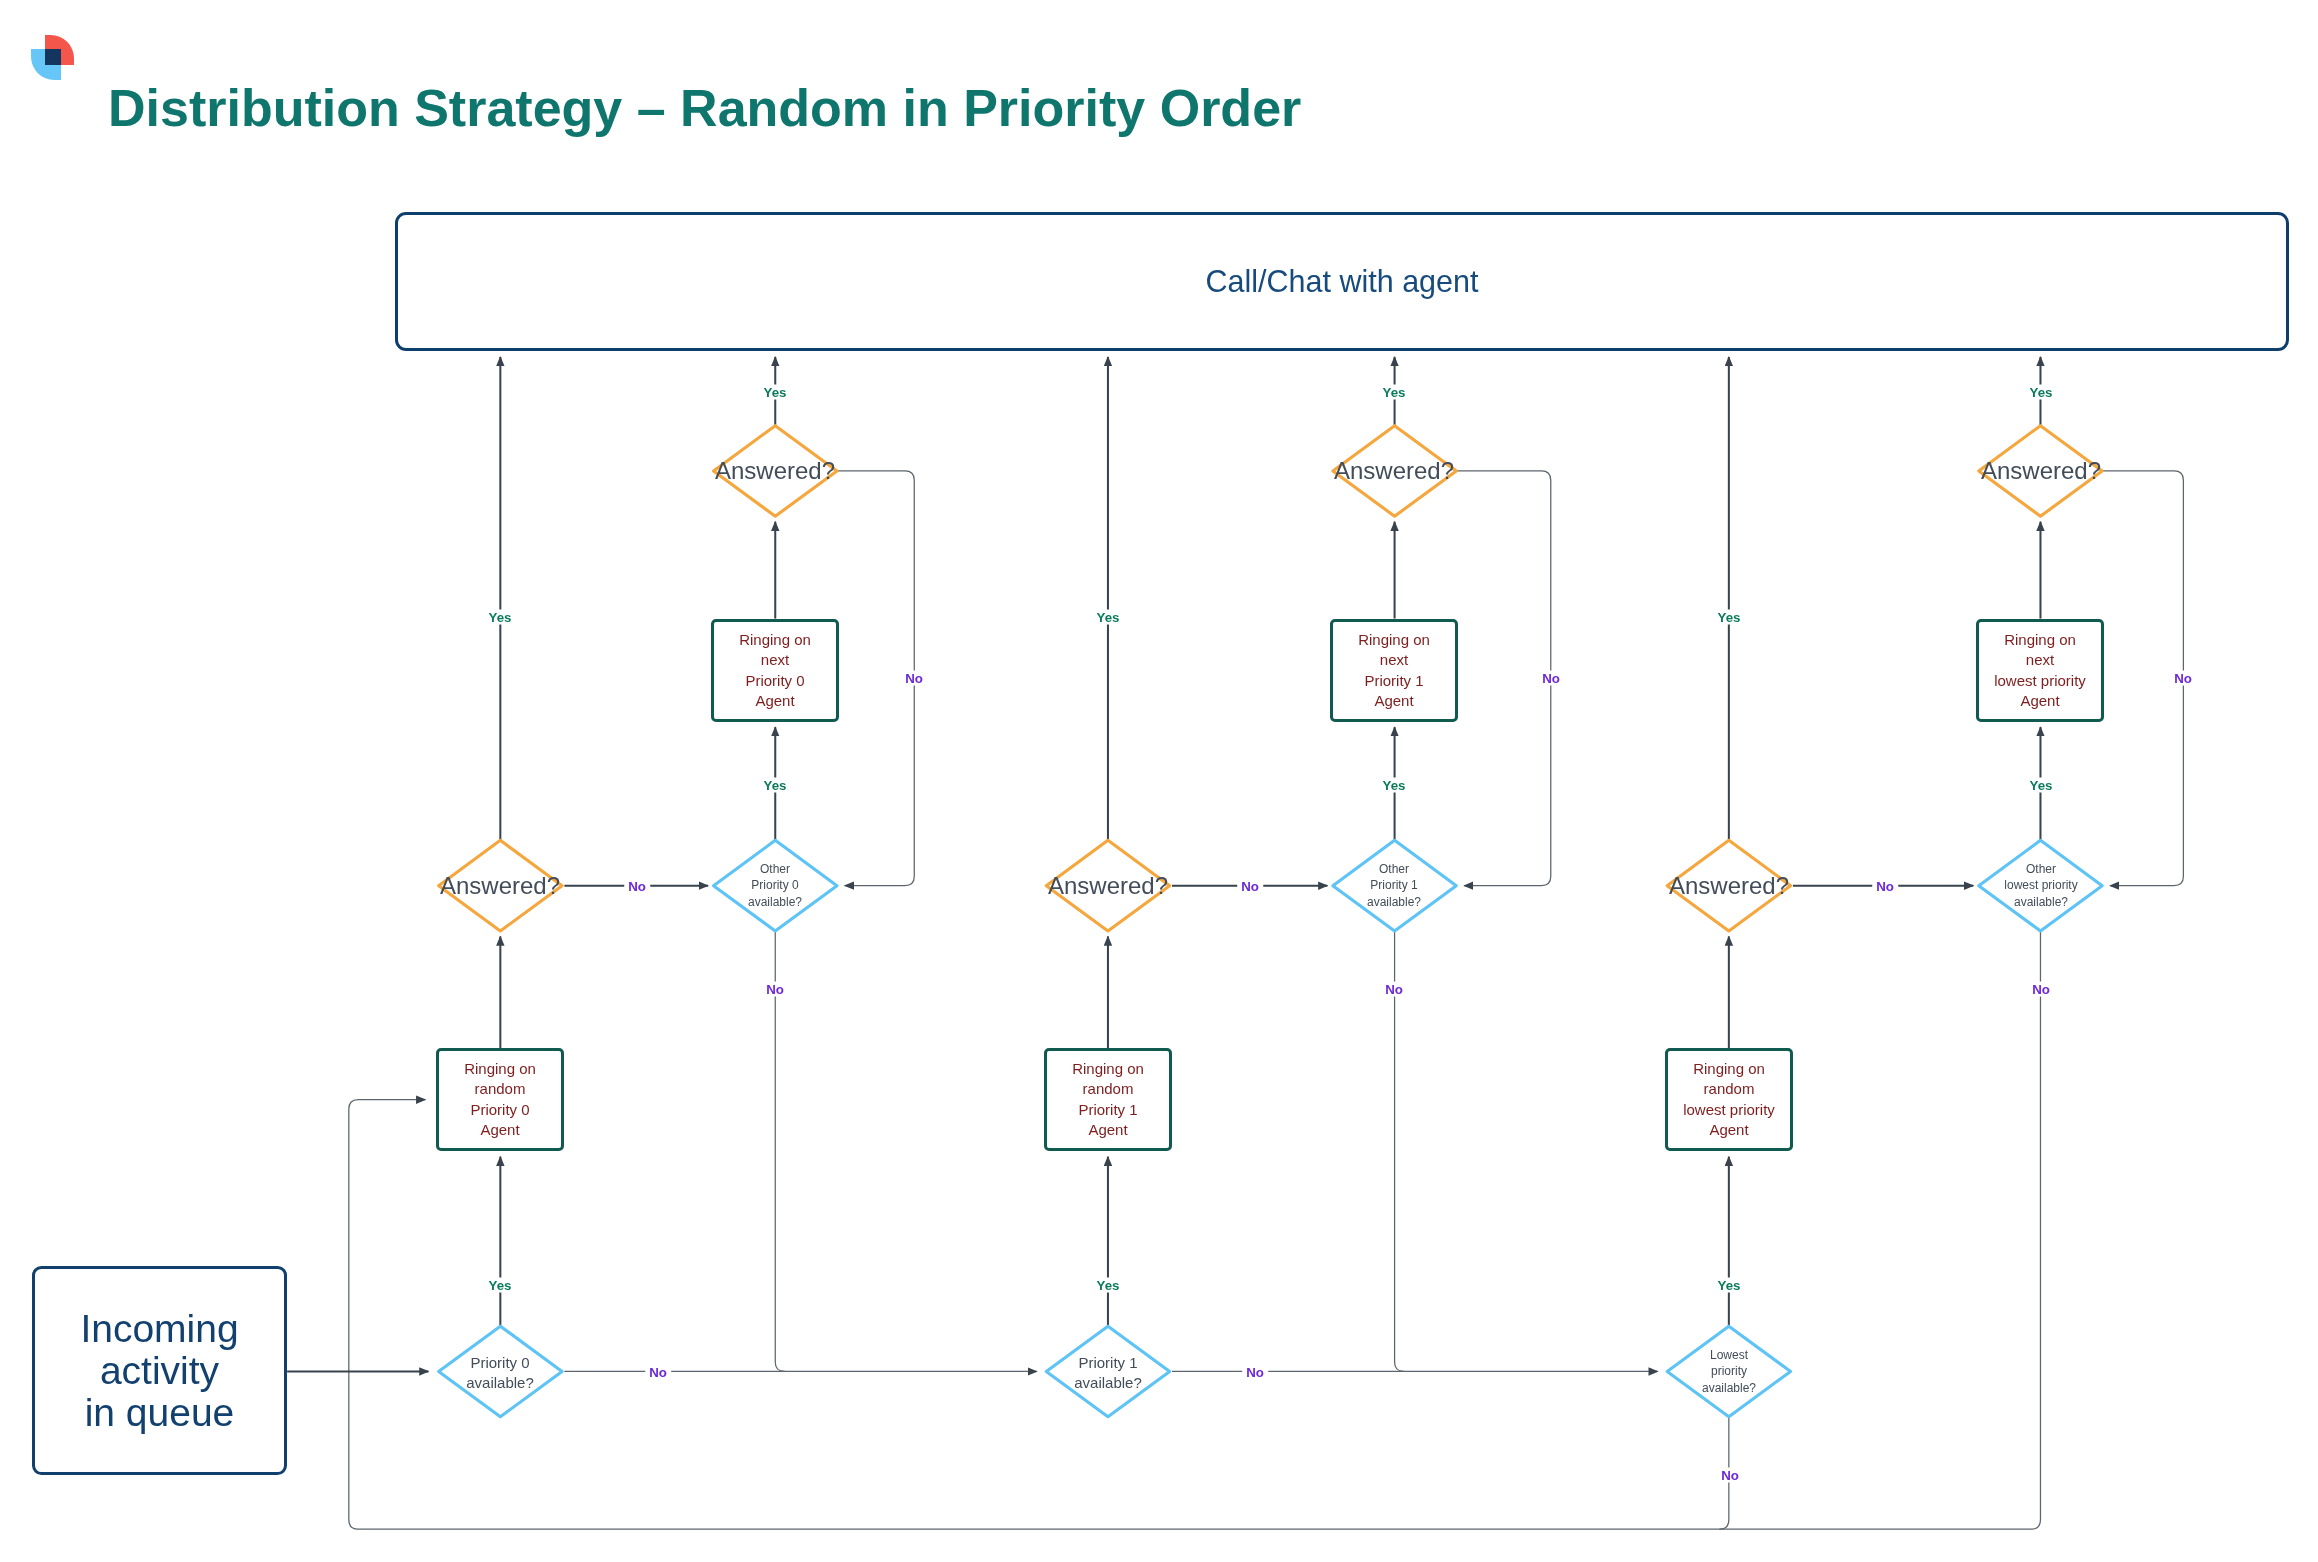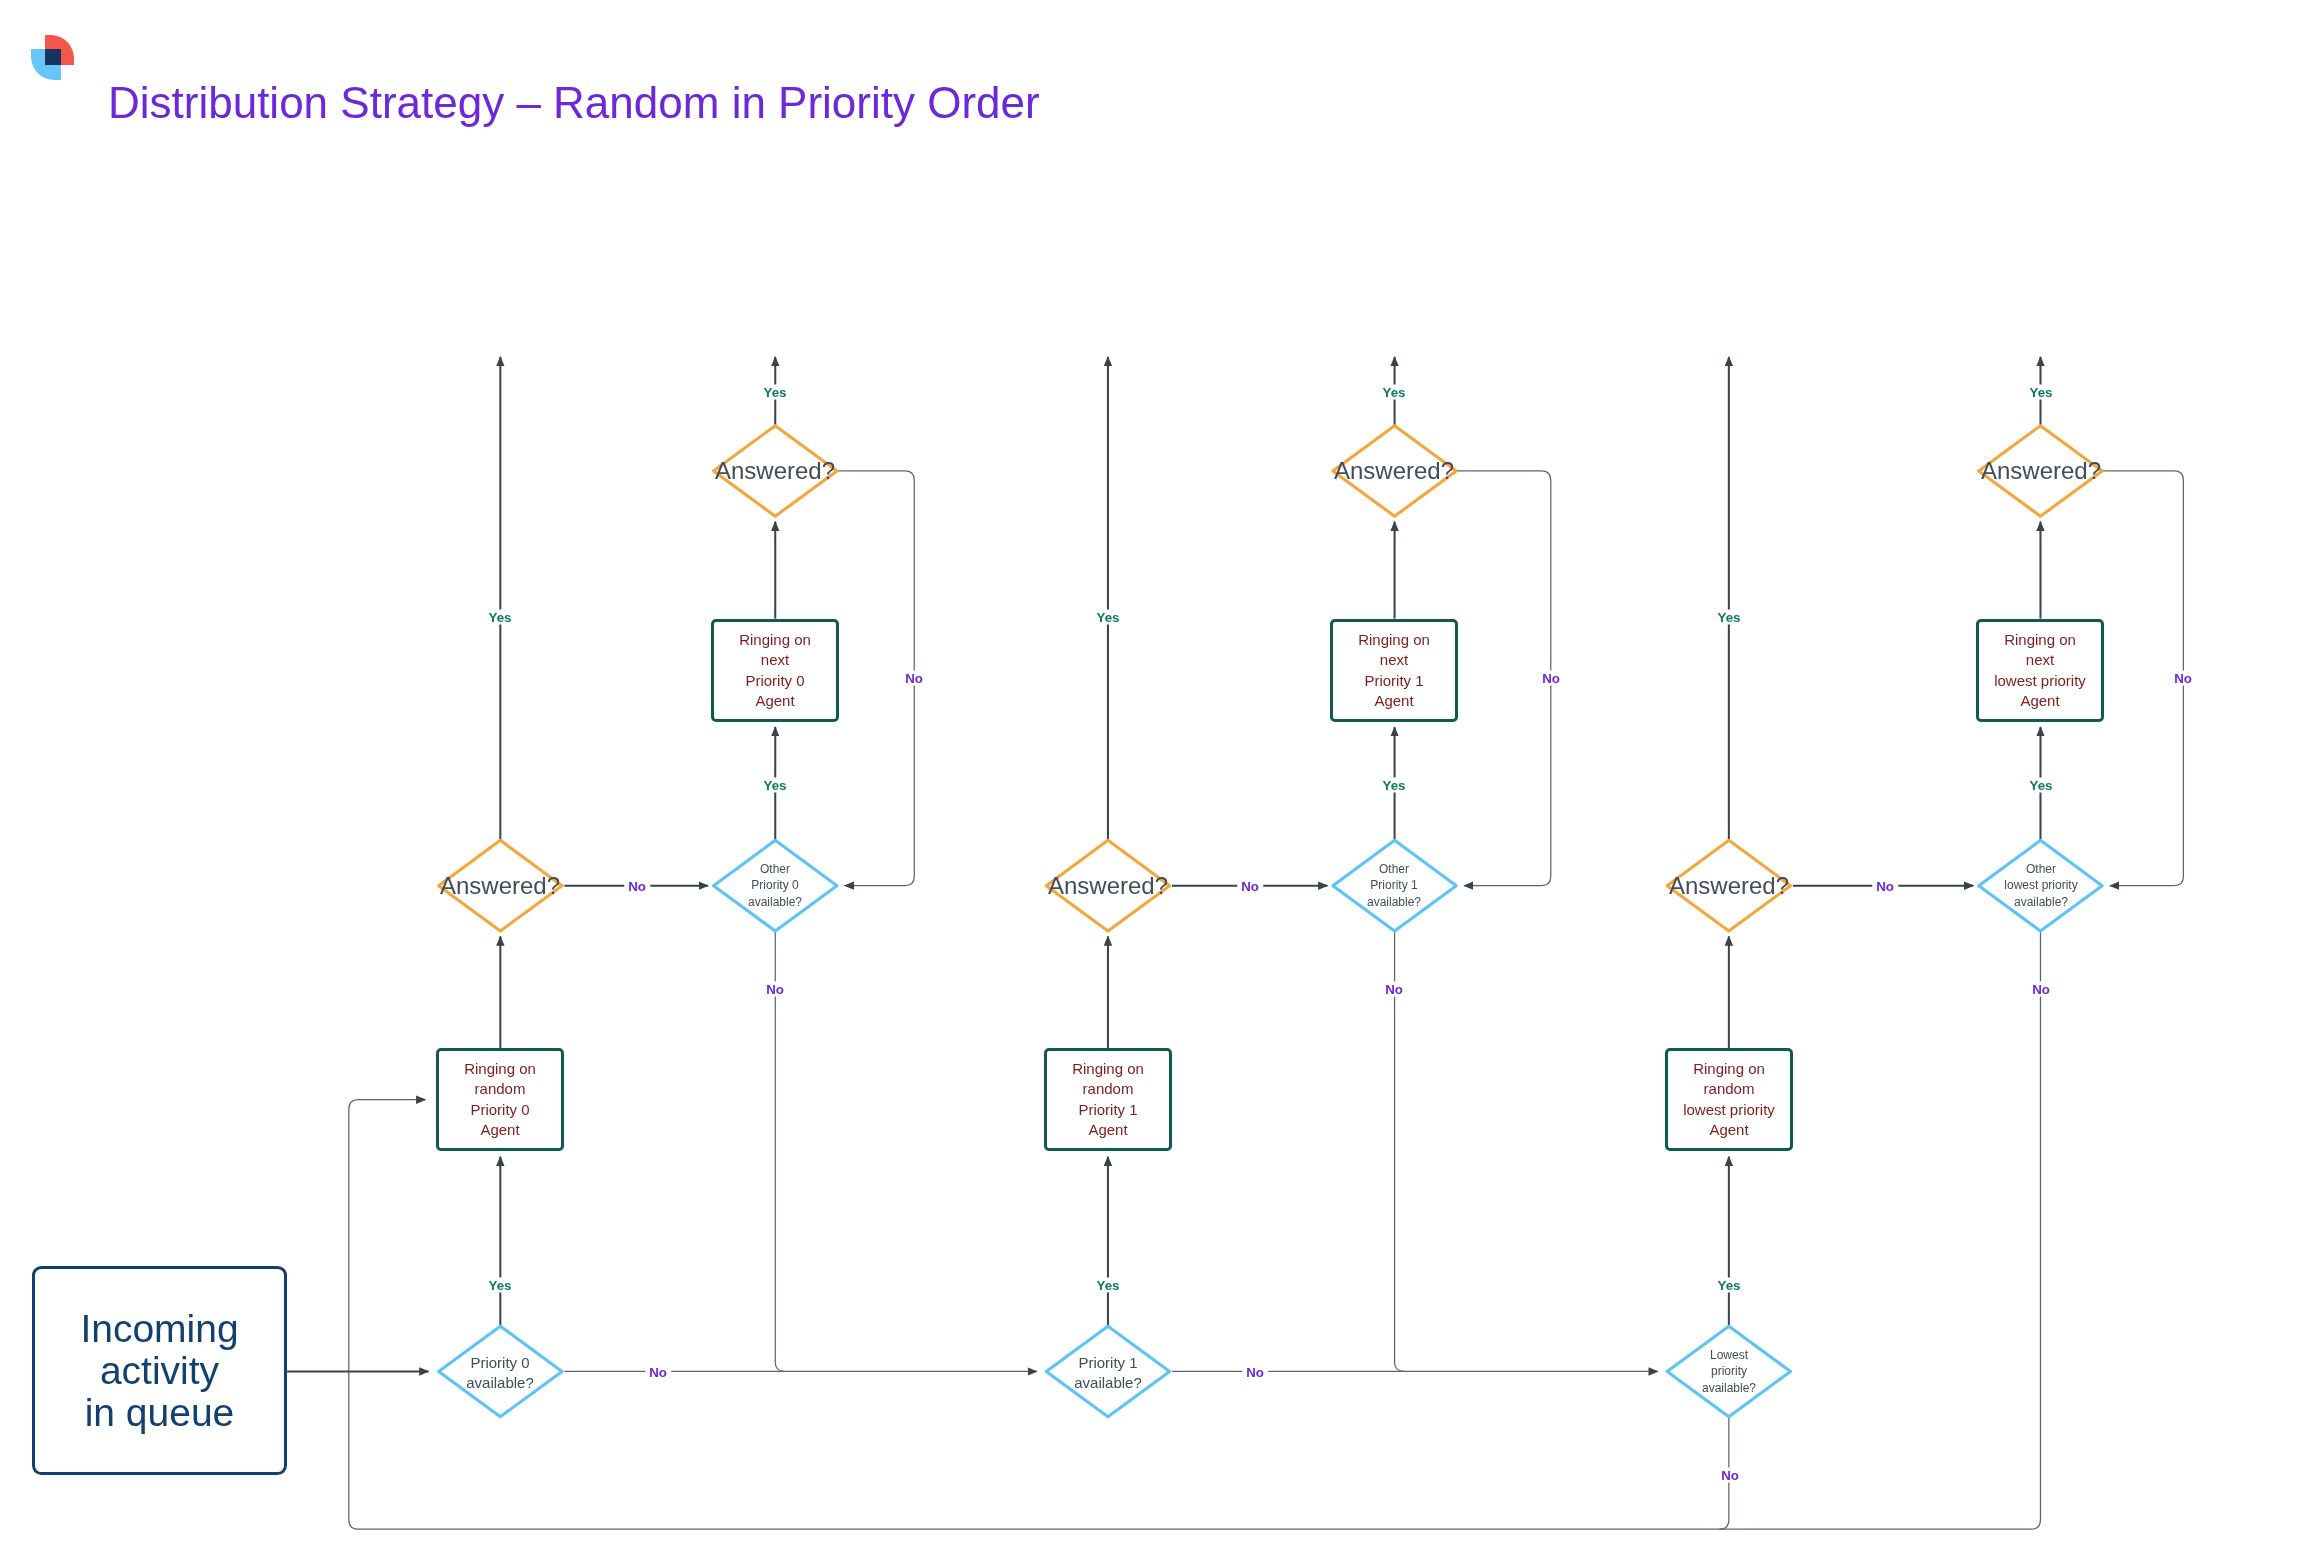--- a/index.html
+++ b/index.html
@@ -1,19 +1,19 @@
 <!DOCTYPE html>
 <html style="font-size:12.5px"><head>
 <meta charset="utf-8">
 <style>
   html,body{margin:0;padding:0;background:#ffffff;}
   body{width:2319px;height:1562px;overflow:hidden;font-family:"Liberation Sans", sans-serif;}
   .canvas{position:relative;width:2319px;height:1562px;background:#ffffff;}
   svg.wires{position:absolute;left:0;top:0;}
-  .page-title{position:absolute;left:108px;top:78px;font-size:44px;font-weight:normal;color:#6d28d9;white-space:nowrap;}
+  .page-title{position:absolute;left:108px;top:78px;font-size:52px;font-weight:bold;color:#0f766e;white-space:nowrap;}
   .logo{position:absolute;left:0;top:0;}
   .logo-red{position:absolute;left:45px;top:35px;width:29px;height:30px;background:#f4564c;border-radius:0 23.4px 0 0;}
   .logo-blue{position:absolute;left:31px;top:49px;width:30px;height:30.5px;background:#66c6f8;border-radius:0 0 0 23.4px;}
   .logo-navy{position:absolute;left:45px;top:49px;width:15.6px;height:15.6px;background:#14365e;}
   .terminal-box{position:absolute;left:395px;top:212px;width:1894px;height:139px;box-sizing:border-box;
     border:3.9px solid #0e3e6d;border-radius:11px;background:#fff;display:flex;align-items:center;justify-content:center;
     font-size:30.5px;color:#174b7e;}
   .start-box{position:absolute;left:32px;top:1266px;width:255px;height:209px;box-sizing:border-box;
     border:3.9px solid #113f6e;border-radius:9.4px;background:#fff;display:flex;align-items:center;justify-content:center;
     text-align:center;white-space:pre-line;font-size:39px;line-height:42px;color:#12406f;}
@@ -104,20 +104,21 @@
         <path d="M992,1076 L1071,1134 L992,1192 L913,1134 Z"></path>
         <path d="M1785,1076 L1864,1134 L1785,1192 L1706,1134 Z"></path>
         <path d="M2612,1076 L2691,1134 L2612,1192 L2533,1134 Z"></path>
         <path d="M640,1698 L719,1756 L640,1814 L561,1756 Z"></path>
         <path d="M1418,1698 L1497,1756 L1418,1814 L1339,1756 Z"></path>
         <path d="M2213,1698 L2292,1756 L2213,1814 L2134,1756 Z"></path>
       </g>
     </g>
   </svg>
 
+  <div class="terminal-box">Call/Chat with agent</div>
   <div class="start-box">Incoming
 activity
 in queue</div>
 
   <div class="node-box" style="left:436px;top:1048px;">Ringing on
 random
 Priority 0
 Agent</div>
   <div class="node-box" style="left:1044px;top:1048px;">Ringing on
 random

